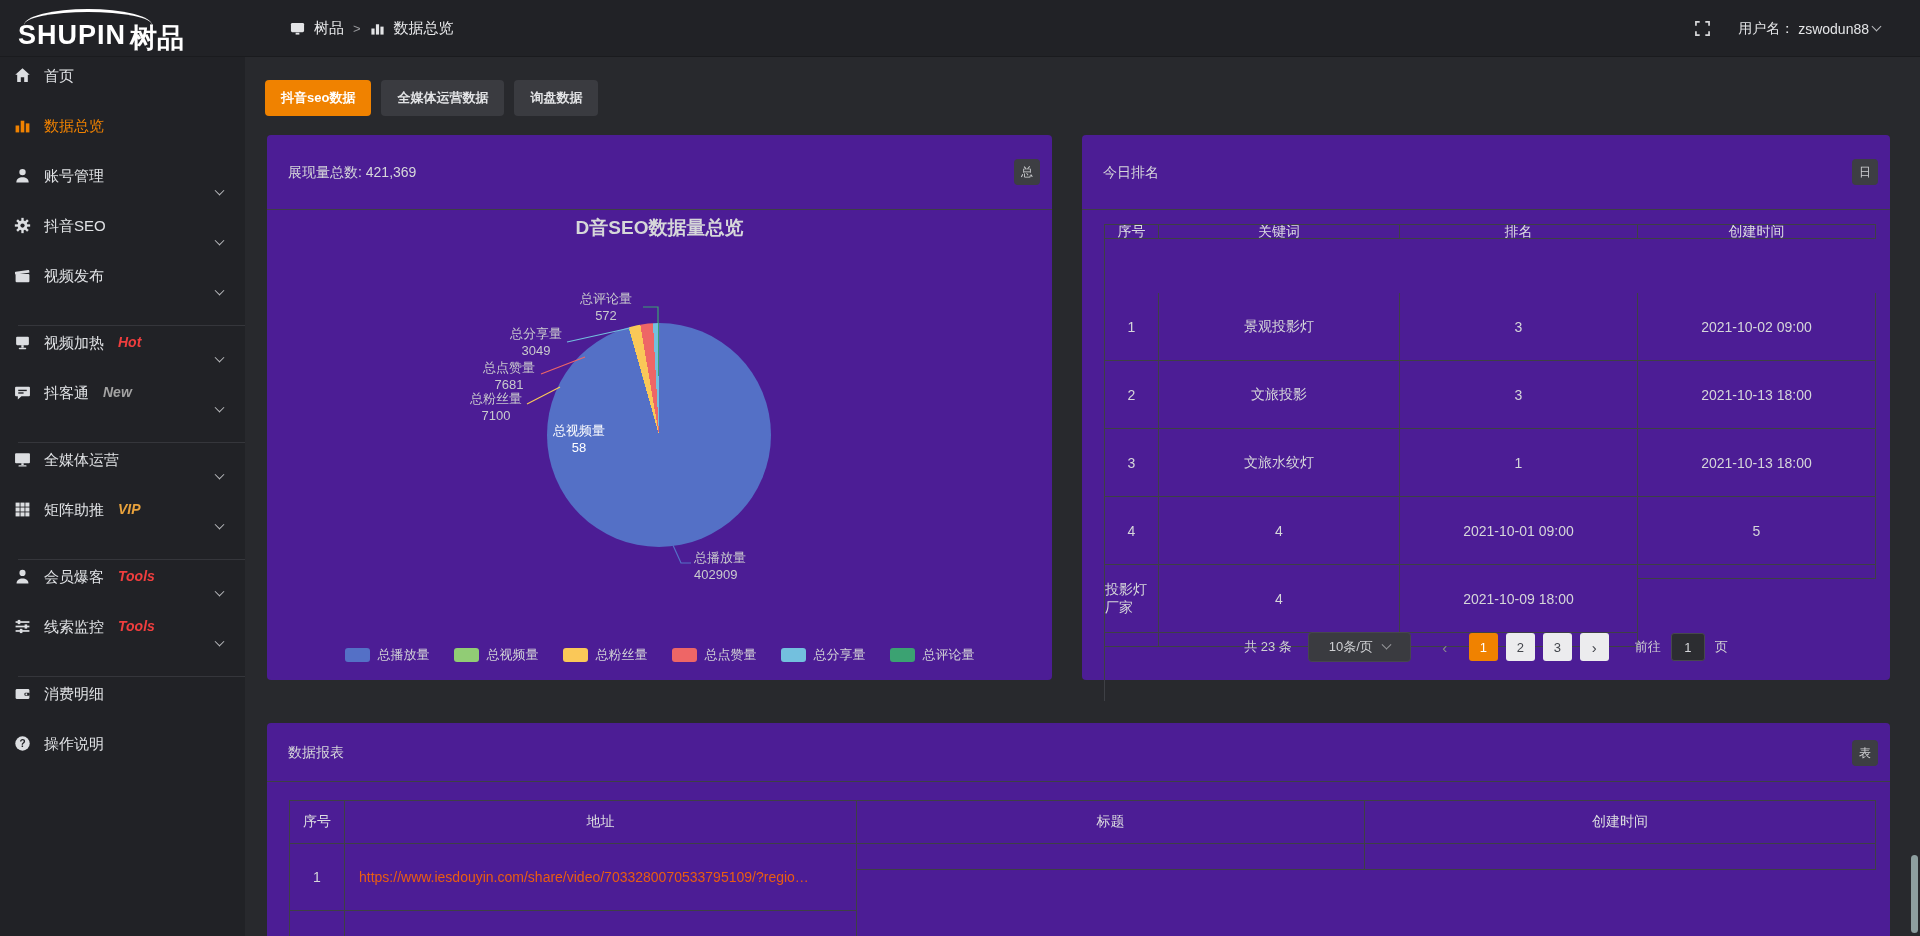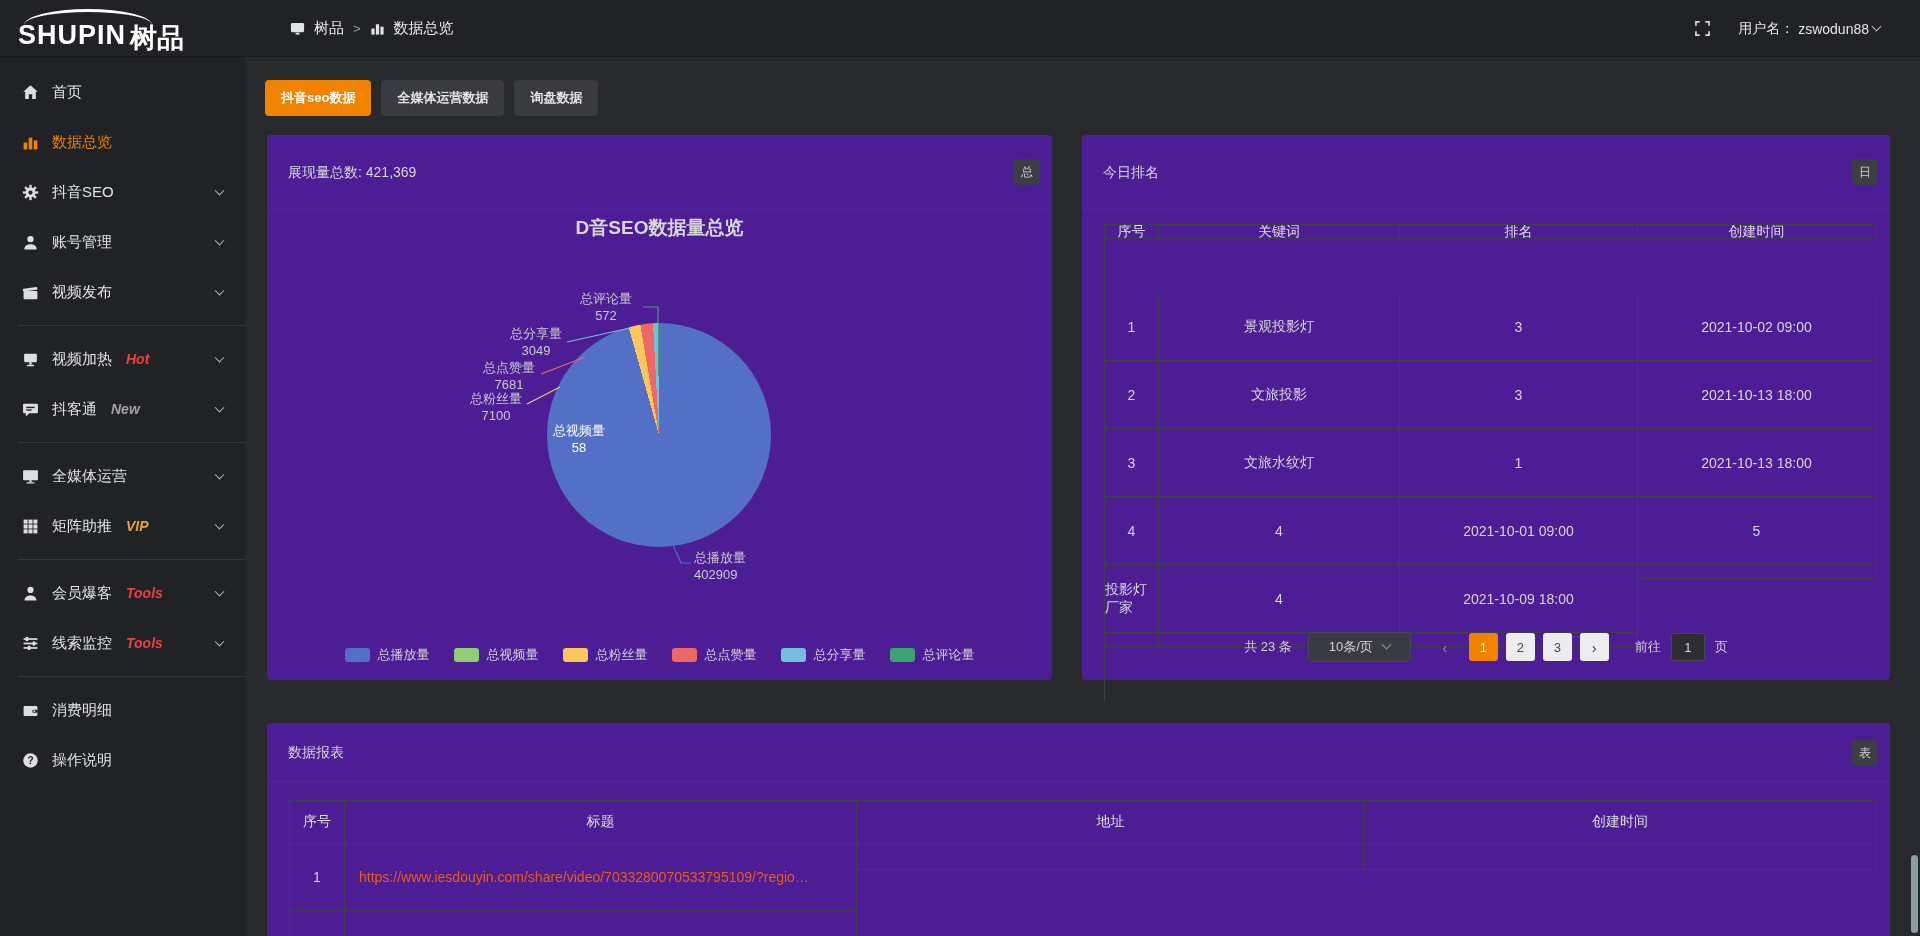--- a/index.html
+++ b/index.html
@@ -19,21 +19,21 @@
     color:#e8e9eb; font-size:15px; }
   .bc-ic { display:inline-flex; width:15px; height:15px; }
   .bc-sep { color:#9a9b9e; font-size:13px; }
   .top-right { position:absolute; right:40px; top:0; height:57px; display:flex; align-items:center; gap:28px;
     color:#e4e5e7; font-size:14px; }
   .fs-btn { display:inline-flex; cursor:pointer; }
   .user-wrap { display:flex; align-items:center; gap:4px; cursor:pointer; }
 
   
   .sidebar { position:absolute; left:0; top:57px; width:245px; bottom:0; background:#212226; }
-  .side-item { position:relative; height:50px; display:flex; align-items:center; padding-left:22px;
+  .side-item { position:relative; height:50px; display:flex; padding-left:14px;
     color:#e0e2e5; font-size:15px; cursor:pointer; }
   .side-item .ic { width:17px; height:17px; margin-right:13px; display:inline-flex; flex:none; }
   .side-item .ic svg { width:17px; height:17px; fill:#dcdee1; }
   .side-item.active { color:#f08200; }
   .side-item.active .ic svg { fill:#f08200; }
   .side-badge { font-style:italic; font-weight:bold; font-size:14px; margin-left:14px; }
   .chev { position:absolute; right:22px; top:50%; width:7px; height:7px;
     border:solid #b9babd; border-width:0 1.5px 1.5px 0; transform:translateY(-70%) rotate(45deg); }
   .side-div { height:1px; background:#35363b; margin:8px 0 8px 18px; }
 
@@ -163,20 +163,30 @@
             <rect x="1.5" y="8" width="3.4" height="6.5"></rect>
             <rect x="6.3" y="3.5" width="3.4" height="11"></rect>
             <rect x="11.1" y="6" width="3.4" height="8.5"></rect>
           </svg>
         </span>
       <span>数据总览</span>
     </div>
     <div class="side-item">
       <span class="ic">
           <svg viewBox="0 0 16 16">
+            <circle cx="8" cy="4.8" r="3"></circle>
+            <path d="M2.2 14.5c0-3.2 2.6-4.8 5.8-4.8s5.8 1.6 5.8 4.8z"></path>
+          </svg>
+        </span>
+      <span>账号管理</span>
+      <span class="chev"></span>
+    </div>
+    <div class="side-item">
+      <span class="ic">
+          <svg viewBox="0 0 16 16">
             <g>
               <rect x="6.9" y="0.8" width="2.2" height="3.4"></rect>
               <rect x="6.9" y="11.8" width="2.2" height="3.4"></rect>
               <rect x="0.8" y="6.9" width="3.4" height="2.2"></rect>
               <rect x="11.8" y="6.9" width="3.4" height="2.2"></rect>
               <g transform="rotate(45 8 8)">
                 <rect x="6.9" y="0.8" width="2.2" height="3.4"></rect>
                 <rect x="6.9" y="11.8" width="2.2" height="3.4"></rect>
                 <rect x="0.8" y="6.9" width="3.4" height="2.2"></rect>
                 <rect x="11.8" y="6.9" width="3.4" height="2.2"></rect>
@@ -185,30 +195,20 @@
               <circle cx="8" cy="8" r="2" fill="#212226"></circle>
             </g>
           </svg>
         </span>
       <span>抖音SEO</span>
       <span class="chev"></span>
     </div>
     <div class="side-item">
       <span class="ic">
           <svg viewBox="0 0 16 16">
-            <circle cx="8" cy="4.8" r="3"></circle>
-            <path d="M2.2 14.5c0-3.2 2.6-4.8 5.8-4.8s5.8 1.6 5.8 4.8z"></path>
-          </svg>
-        </span>
-      <span>账号管理</span>
-      <span class="chev"></span>
-    </div>
-    <div class="side-item">
-      <span class="ic">
-          <svg viewBox="0 0 16 16">
             <rect x="1.5" y="6.5" width="13" height="7.8" rx="1"></rect>
             <rect x="0.9" y="3.6" width="13.6" height="2.7" rx="0.8" transform="rotate(-8 8 5)"></rect>
           </svg>
         </span>
       <span>视频发布</span>
       <span class="chev"></span>
     </div>
     <div class="side-div"></div>
     <div class="side-item">
       <span class="ic">
@@ -451,22 +451,22 @@
       </div>
     </section>
 
     <section class="panel panel-report">
       <div class="p-header" style="height:59px">
         <span class="p-title" style="top:21px">数据报表</span>
         <span class="p-badge" style="top:17px">表</span>
       </div>
       <div class="tbl rep-tbl">
         <div class="cell head hrow">序号</div>
+        <div class="cell head hrow">地址</div>
         <div class="cell head hrow">标题</div>
-        <div class="cell head hrow">地址</div>
         <div class="cell head hrow">创建时间</div>
 
         <div class="cell">1</div>
         <div class="cell txt-left url" style="color: rgb(234, 93, 17);">https://www.iesdouyin.com/share/video/7033280070533795109/?regio…</div>
 
         <div class="cell" style="height:26px"></div>
         <div class="cell" style="height:26px"></div>
         <div class="cell" style="height:26px"></div>
         <div class="cell" style="height:26px"></div>
       </div>

